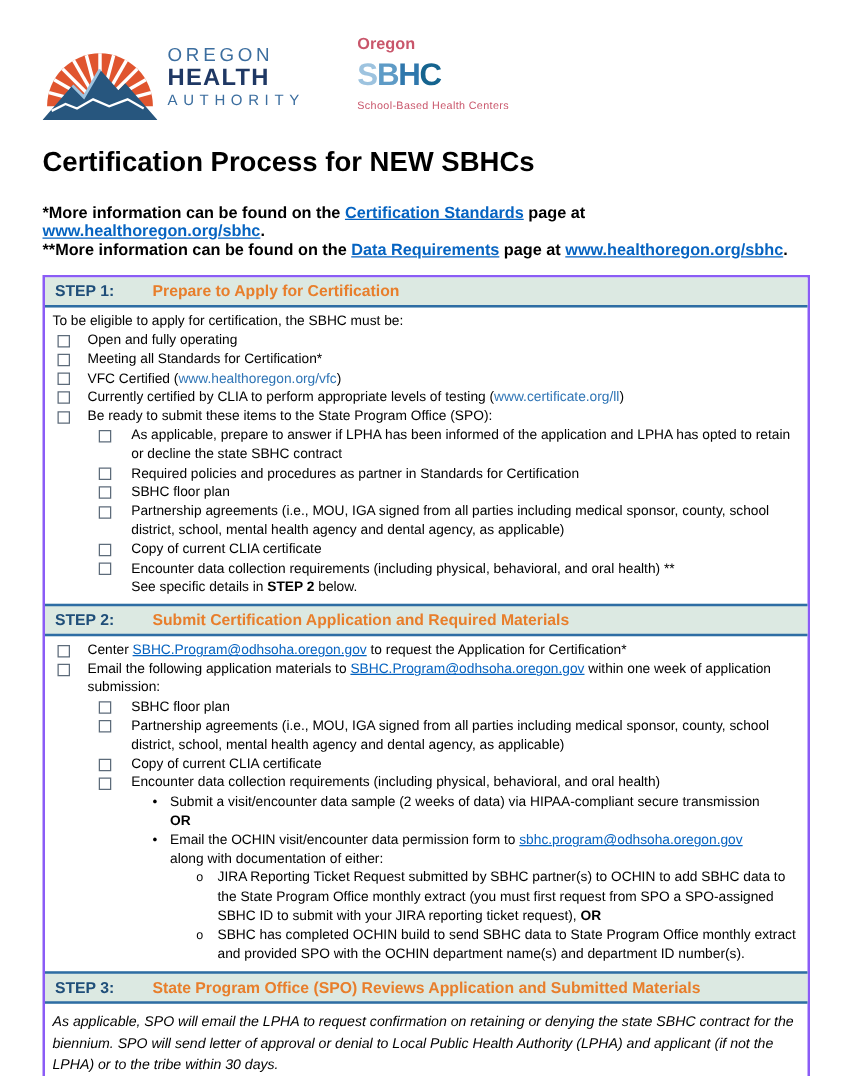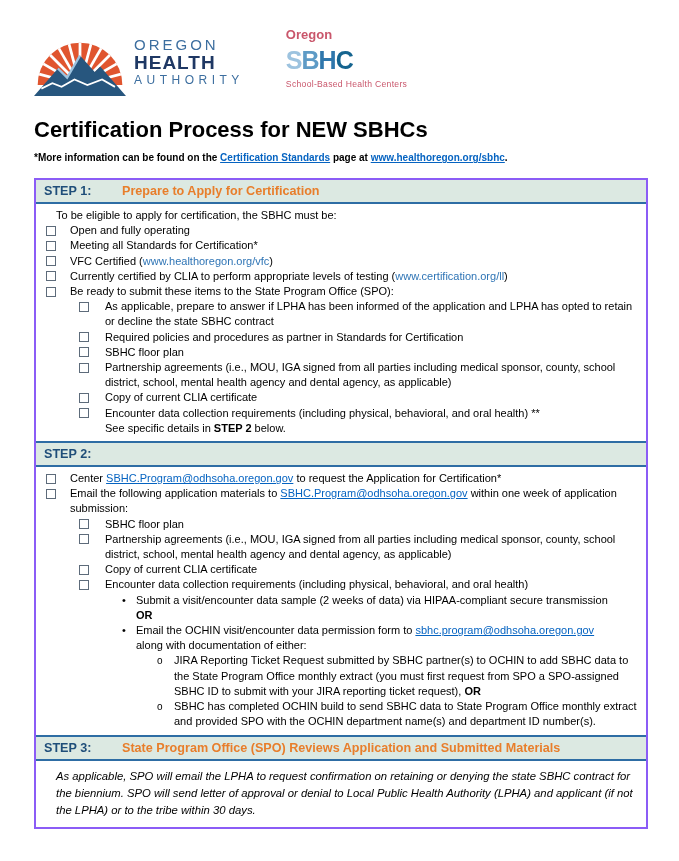--- a/index.html
+++ b/index.html
@@ -18,31 +18,31 @@
   .oha-authority{font-size:12px;letter-spacing:4.5px;color:#3C6E9F;line-height:15px;}
   .sbhc-logo{margin-left:42px;margin-top:2px;}
   .sbhc-oregon{font-size:13px;color:#C9566B;line-height:14px;font-weight:bold;}
   .sbhc-acronym{font-size:25px;font-weight:bold;line-height:36px;letter-spacing:-1px;}
   .sb-l0{color:#9DC3DF}.sb-l1{color:#5E9BC6}.sb-l2{color:#2F77AC}.sb-l3{color:#15648F}
   .sbhc-tagline{font-size:8.6px;color:#C9566B;letter-spacing:.3px;margin-top:1px;}
   .contact{margin-left:auto;text-align:right;font-size:10.6px;font-weight:bold;line-height:14.6px;}
   .contact .lnk{color:#0563C1;text-decoration:underline;}
   
   h1.title{font-size:22px;font-weight:bold;margin:18px 0 0 0;line-height:28px;}
-  .notes{margin-top:6px;font-size:10px;font-weight:bold;line-height:15px;}
+  .notes{margin-top:18px;font-size:13px;font-weight:bold;line-height:15px;}
   
   .docbox{margin-top:13px;border:2px solid #8b5cf6;}
   .stephead{background:#DCE9E2;border-top:2px solid #2E6DA4;border-bottom:2px solid #2E6DA4;
     display:flex;align-items:baseline;padding:4px 8px 4px 8px;}
   .section:first-child .stephead{border-top:0;}
   .step-label{color:#1F4E79;font-weight:bold;font-size:12.6px;width:78px;flex:none;}
   .step-title{color:#E87E2B;font-weight:bold;font-size:12.6px;}
   .stepbody{padding:4px 4px 5px 0;font-size:11px;line-height:15.2px;}
   .row{display:flex;align-items:flex-start;}
-  .i0{padding-left:20px}.i1{padding-left:10px}.i2{padding-left:43px}.i3{padding-left:86px}.i4{padding-left:121px}
+  .i0{padding-left:6px}.i1{padding-left:10px}.i2{padding-left:43px}.i3{padding-left:86px}.i4{padding-left:121px}
   .tx{flex:1;padding-right:2px;}
   .mk{flex:none;}
   .mk.cb{width:10px;height:10px;border:1px solid #5D6B7A;box-sizing:border-box;margin-top:2.5px;background:#fff;}
   .i1 > .mk.cb{margin-right:14px;}
   .i2 > .mk.cb{margin-right:16px;}
   .mk.bu{width:14px;font-size:11px;line-height:15.2px;}
   .mk.ci{width:17px;font-size:10px;line-height:15.2px;}
   .mk.hid{visibility:hidden;}
   .seg-p{}
   .seg-b{font-weight:bold;}
@@ -89,20 +89,21 @@
       <div class="sbhc-oregon">Oregon</div>
       <div class="sbhc-acronym"><span class="sb-l0">S</span><span class="sb-l1">B</span><span class="sb-l2">H</span><span class="sb-l3">C</span></div>
       <div class="sbhc-tagline">School-Based Health Centers</div>
     </div>
 
   </div>
 
   <h1 class="title">Certification Process for NEW SBHCs</h1>
   <div class="notes">
     <div class="note"><span class="seg-p">*More information can be found on the </span><span class="seg-l">Certification Standards</span><span class="seg-p"> page at </span><span class="seg-l">www.healthoregon.org/sbhc</span><span class="seg-p">.</span></div>
+    <div class="note"><span class="seg-p">**More information can be found on the </span><span class="seg-l">Data Requirements</span><span class="seg-p"> page at </span><span class="seg-l">www.healthoregon.org/sbhc</span><span class="seg-p">.</span></div>
   </div>
 
   <div class="docbox">
 
     <div class="section">
       <div class="stephead">
         <span class="step-label">STEP 1:</span>
         <span class="step-title">Prepare to Apply for Certification</span>
       </div>
       <div class="stepbody">
@@ -116,21 +117,21 @@
           <div class="row i1">
             <span class="mk cb"></span>
             <div class="tx"><span class="seg-p">Meeting all Standards for Certification*</span></div>
           </div>
           <div class="row i1">
             <span class="mk cb"></span>
             <div class="tx"><span class="seg-p">VFC Certified (</span><span class="seg-lp">www.healthoregon.org/vfc</span><span class="seg-p">)</span></div>
           </div>
           <div class="row i1">
             <span class="mk cb"></span>
-            <div class="tx"><span class="seg-p">Currently certified by CLIA to perform appropriate levels of testing (</span><span class="seg-lp">www.certification.org/ll</span><span class="seg-p">)</span></div>
+            <div class="tx"><span class="seg-p">Currently certified by CLIA to perform appropriate levels of testing (</span><span class="seg-lp">www.certificate.org/ll</span><span class="seg-p">)</span></div>
           </div>
           <div class="row i1">
             <span class="mk cb"></span>
             <div class="tx"><span class="seg-p">Be ready to submit these items to the State Program Office (SPO):</span></div>
           </div>
           <div class="row i2">
             <span class="mk cb"></span>
             <div class="tx"><span class="seg-p">As applicable, prepare to answer if LPHA has been informed of the application and LPHA has opted to retain or decline the state SBHC contract</span></div>
           </div>
           <div class="row i2">
@@ -156,20 +157,21 @@
           <div class="row i2">
             <span class="mk cb hid"></span>
             <div class="tx"><span class="seg-p">See specific details in </span><span class="seg-b">STEP 2</span><span class="seg-p"> below.</span></div>
           </div>
         </div>
     </div>
 
     <div class="section">
       <div class="stephead">
         <span class="step-label">STEP 2:</span>
+        <span class="step-title">Submit Certification Application and Required Materials</span>
       </div>
       <div class="stepbody">
           <div class="row i1">
             <span class="mk cb"></span>
             <div class="tx"><span class="seg-p">Center </span><span class="seg-l">SBHC.Program@odhsoha.oregon.gov</span><span class="seg-p"> to request the Application for Certification*</span></div>
           </div>
           <div class="row i1">
             <span class="mk cb"></span>
             <div class="tx"><span class="seg-p">Email the following application materials to </span><span class="seg-l">SBHC.Program@odhsoha.oregon.gov</span><span class="seg-p"> within one week of application submission:</span></div>
           </div>

